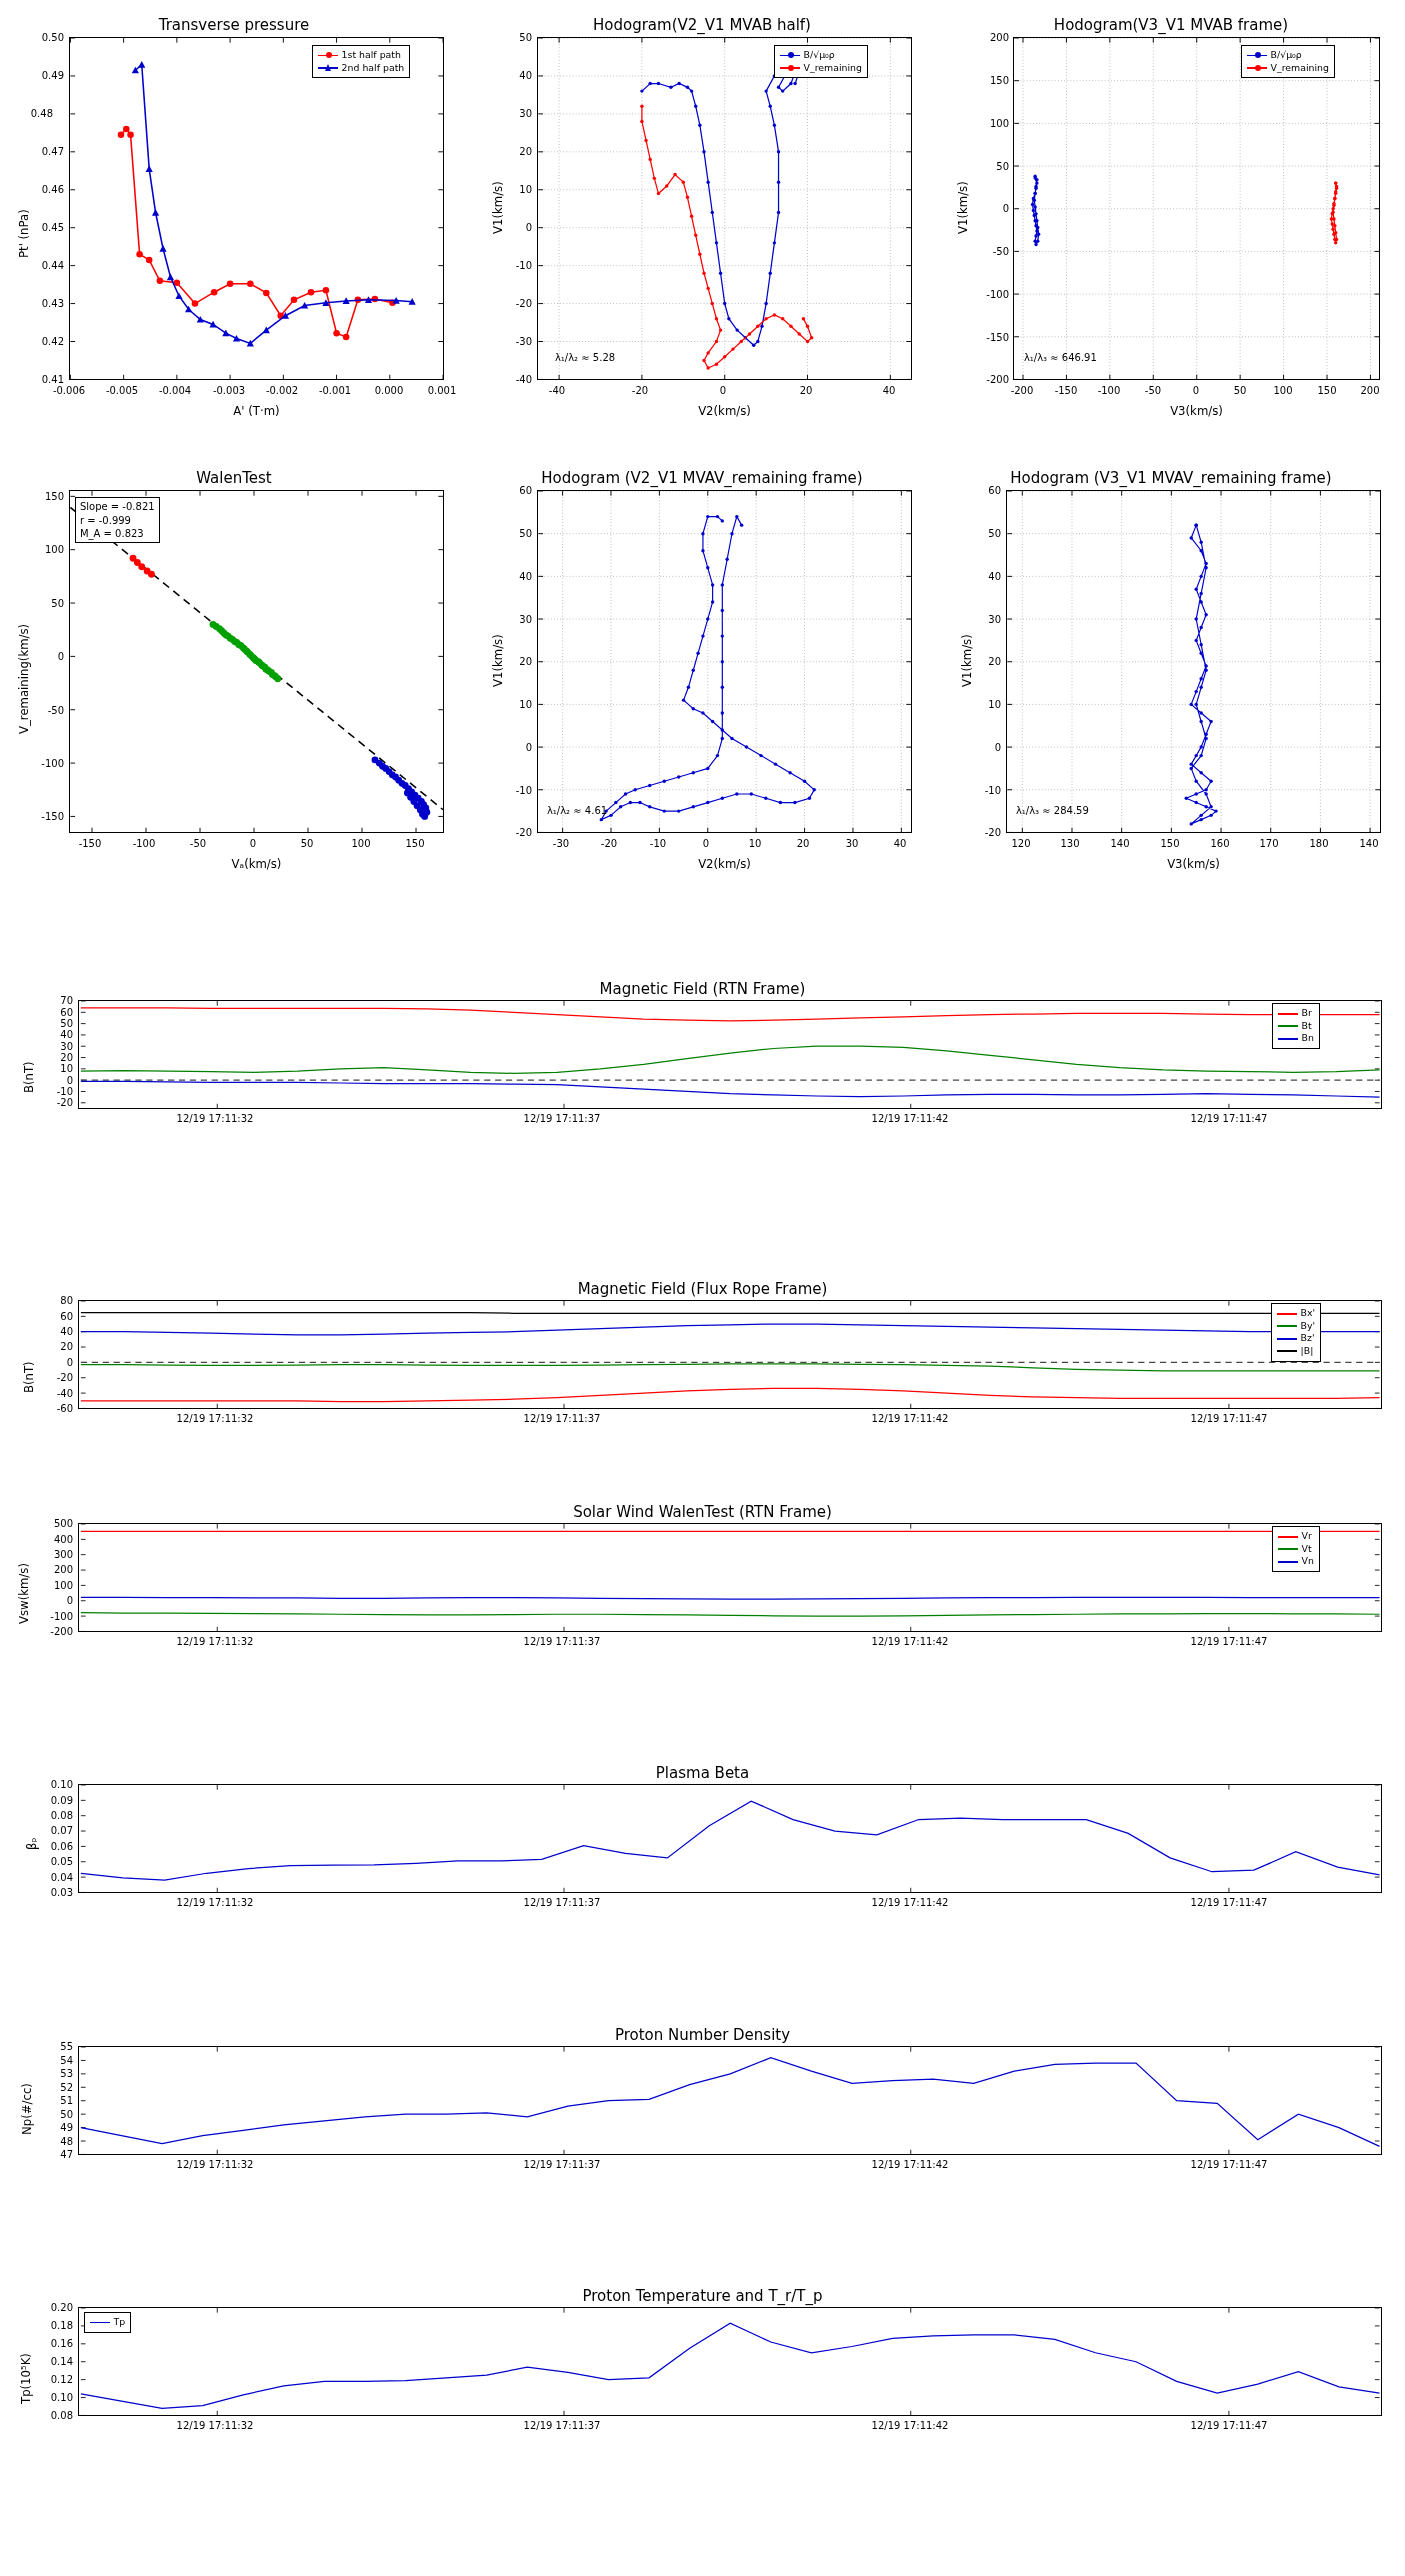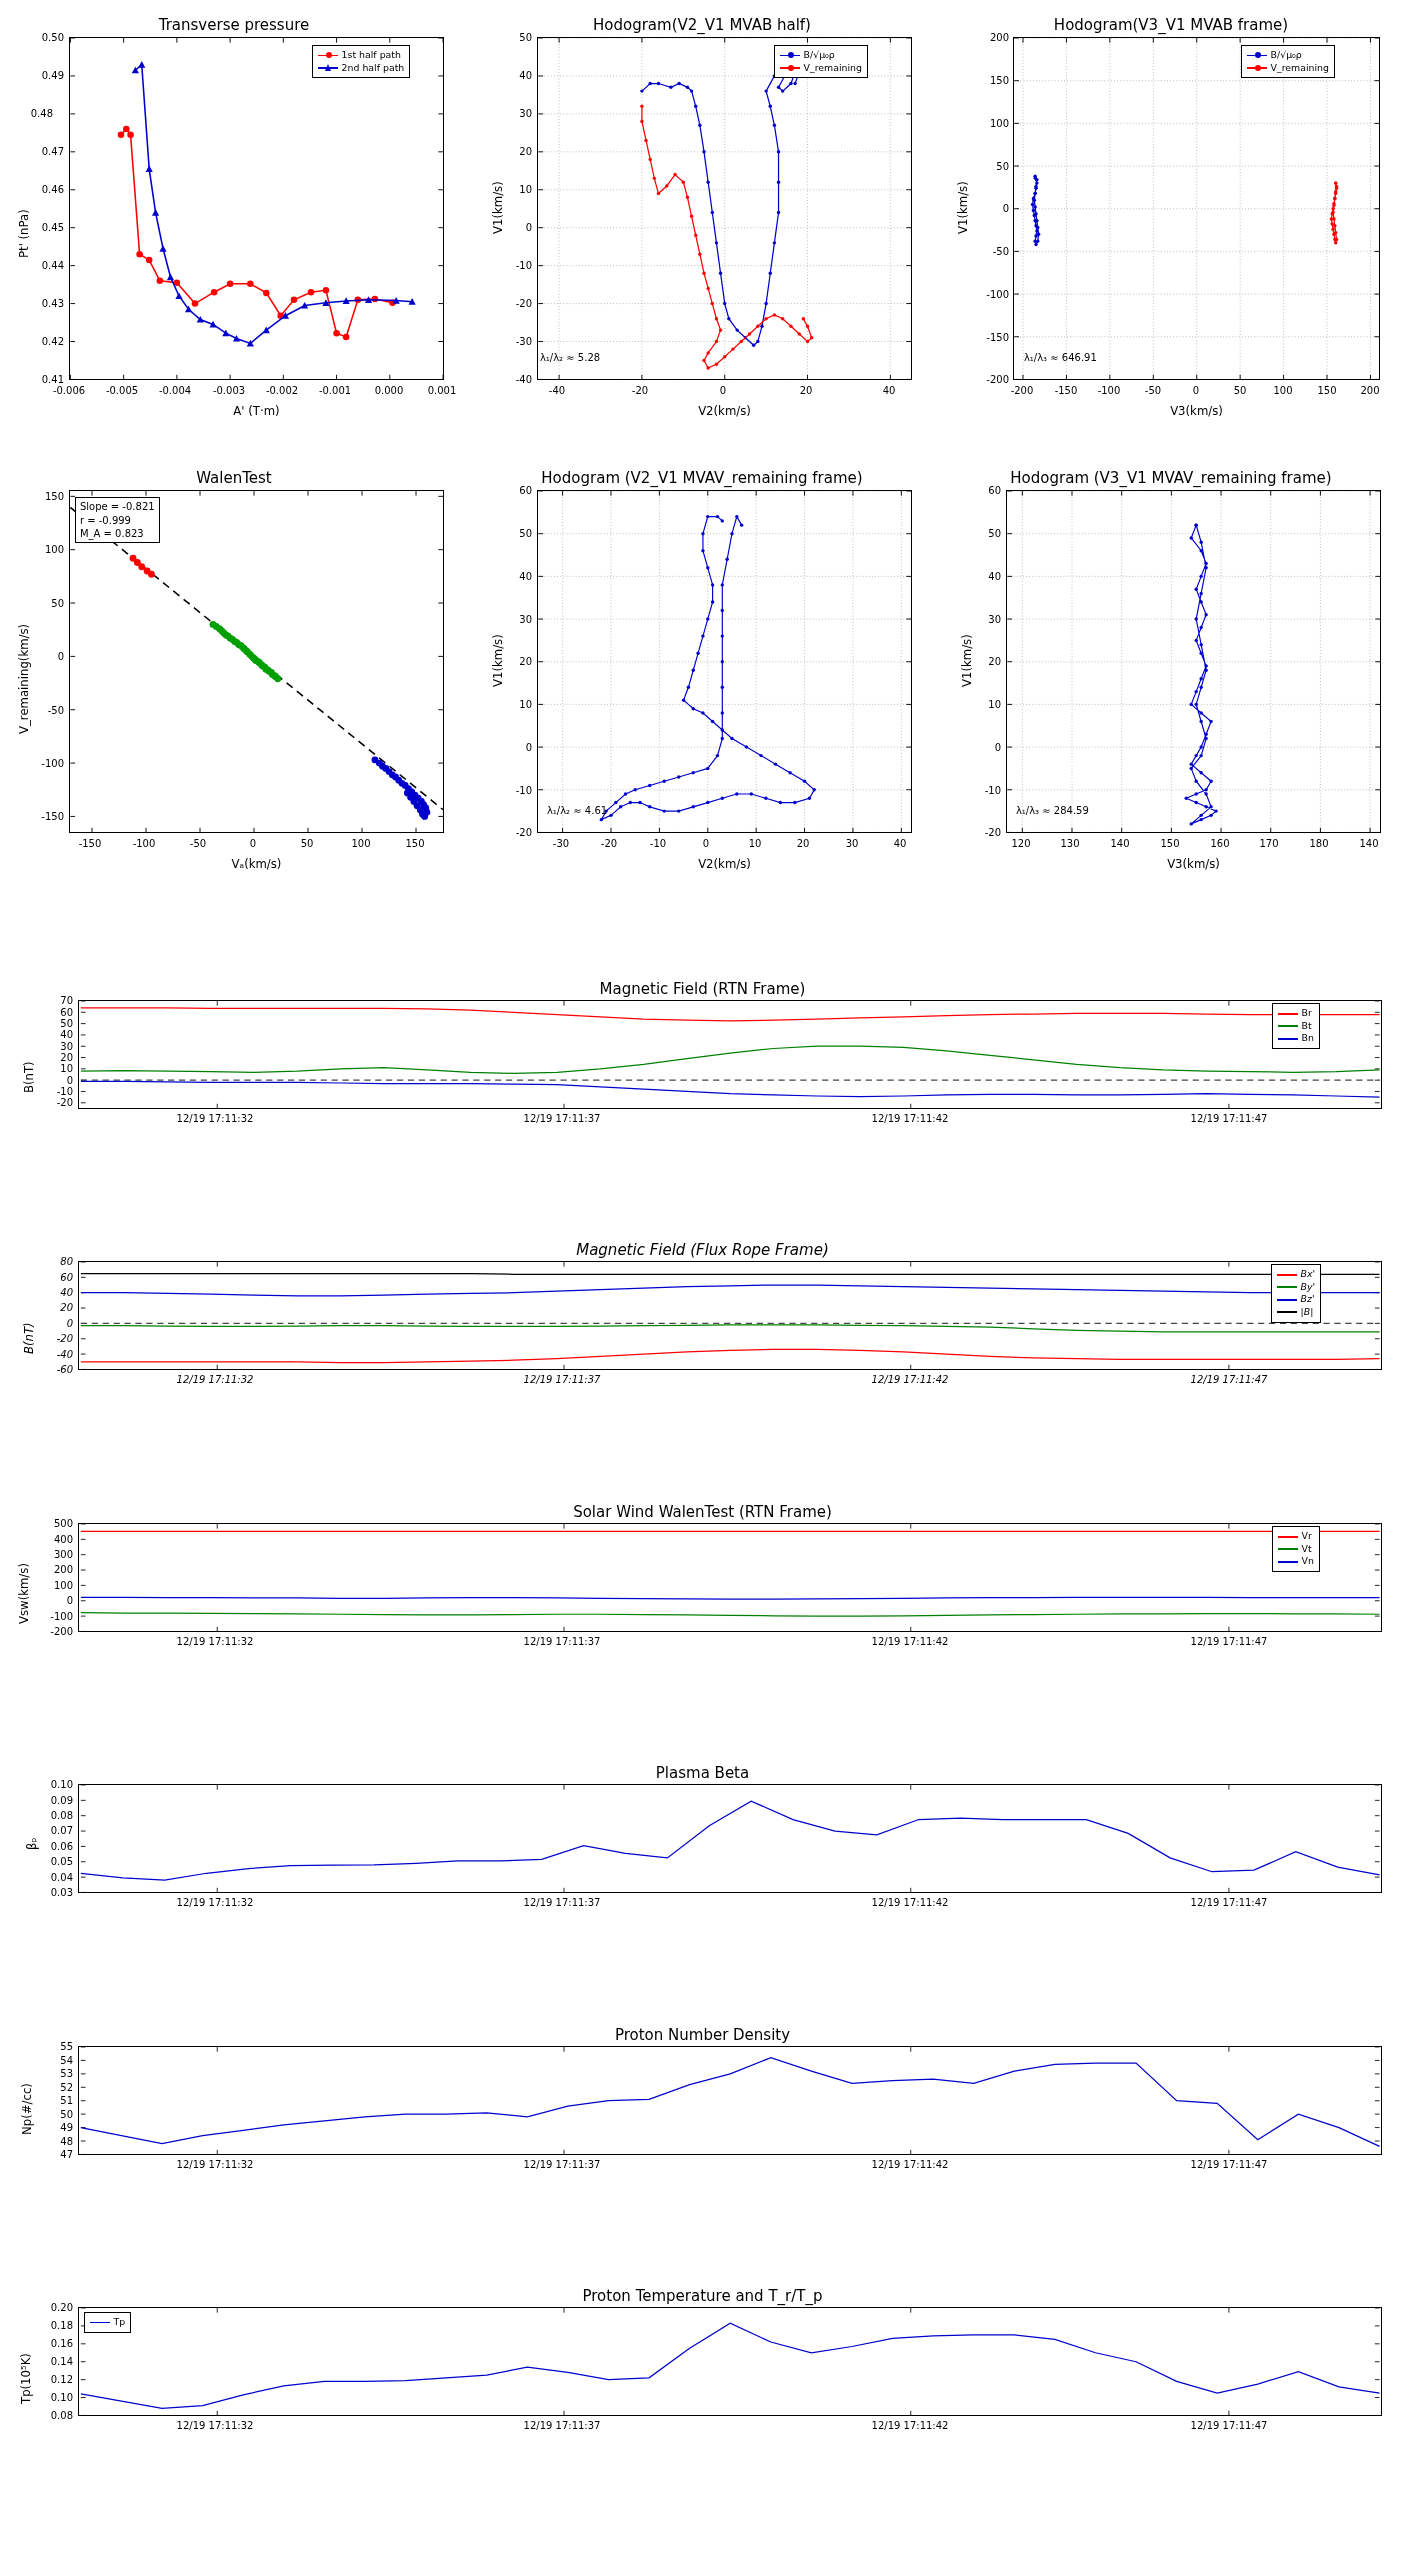--- a/index.html
+++ b/index.html
@@ -293,21 +293,21 @@
           </span>
           <span>B/√μ₀ρ</span>
         </div>
         <div class="row">
           <span class="swatch" style="background: rgb(255, 0, 0);">
             <span class="mk" style="background: rgb(255, 0, 0);"></span>
           </span>
           <span>V_remaining</span>
         </div>
       </div>
-  <div class="annot noborder" style="left:68px;top:349px;">λ₁/λ₂ ≈ 5.28</div>
+  <div class="annot noborder" style="left:83px;top:349px;">λ₁/λ₂ ≈ 5.28</div>
 <div class="tickx" style="left: 89px; top: 385px;">-40</div>
       <div class="tickx" style="left: 172px; top: 385px;">-20</div>
       <div class="tickx" style="left: 255px; top: 385px;">0</div>
       <div class="tickx" style="left: 338px; top: 385px;">20</div>
       <div class="tickx" style="left: 421px; top: 385px;">40</div>
       <div class="ticky" style="left: 17px; width: 47px; top: 379px;">-40</div>
       <div class="ticky" style="left: 17px; width: 47px; top: 341px;">-30</div>
       <div class="ticky" style="left: 17px; width: 47px; top: 303px;">-20</div>
       <div class="ticky" style="left: 17px; width: 47px; top: 265px;">-10</div>
       <div class="ticky" style="left: 17px; width: 47px; top: 227px;">0</div>
@@ -923,21 +923,21 @@
       <div class="ticky" style="left: 31px; width: 42px; top: 54px;">40</div>
       <div class="ticky" style="left: 31px; width: 42px; top: 43px;">50</div>
       <div class="ticky" style="left: 31px; width: 42px; top: 32px;">60</div>
       <div class="ticky" style="left: 31px; width: 42px; top: 20px;">70</div>
       <div class="tickx" style="left: 215px; top: 133px;">12/19 17:11:32</div>
       <div class="tickx" style="left: 562px; top: 133px;">12/19 17:11:37</div>
       <div class="tickx" style="left: 910px; top: 133px;">12/19 17:11:42</div>
       <div class="tickx" style="left: 1229px; top: 133px;">12/19 17:11:47</div>
     </div>
 
-<div class="panel" style="left:0;top:1241px;width:1405px;height:164px;font-style:italic;">
+<div class="panel" style="left:0;top:1280px;width:1405px;height:164px;">
   <div class="title" style="top:0;left:0;">Magnetic Field (Flux Rope Frame)</div>
   <div class="ylabel" style="left:22px;top:113px;">B(nT)</div>
   <div class="plotbox" id="pb8" style="left:78px;top:20px;width:1304px;height:109px;">
     <svg id="svg8" width="1304" height="109" viewBox="0 0 1670 140">
           <line x1="0" y1="138" x2="6" y2="138" stroke="#000" stroke-width="1.1"></line>
           <line x1="1668" y1="138" x2="1662" y2="138" stroke="#000" stroke-width="1.1"></line>
           <line x1="0" y1="118.28571428571429" x2="6" y2="118.28571428571429" stroke="#000" stroke-width="1.1"></line>
           <line x1="1668" y1="118.28571428571429" x2="1662" y2="118.28571428571429" stroke="#000" stroke-width="1.1"></line>
           <line x1="0" y1="98.57142857142858" x2="6" y2="98.57142857142858" stroke="#000" stroke-width="1.1"></line>
           <line x1="1668" y1="98.57142857142858" x2="1662" y2="98.57142857142858" stroke="#000" stroke-width="1.1"></line>

